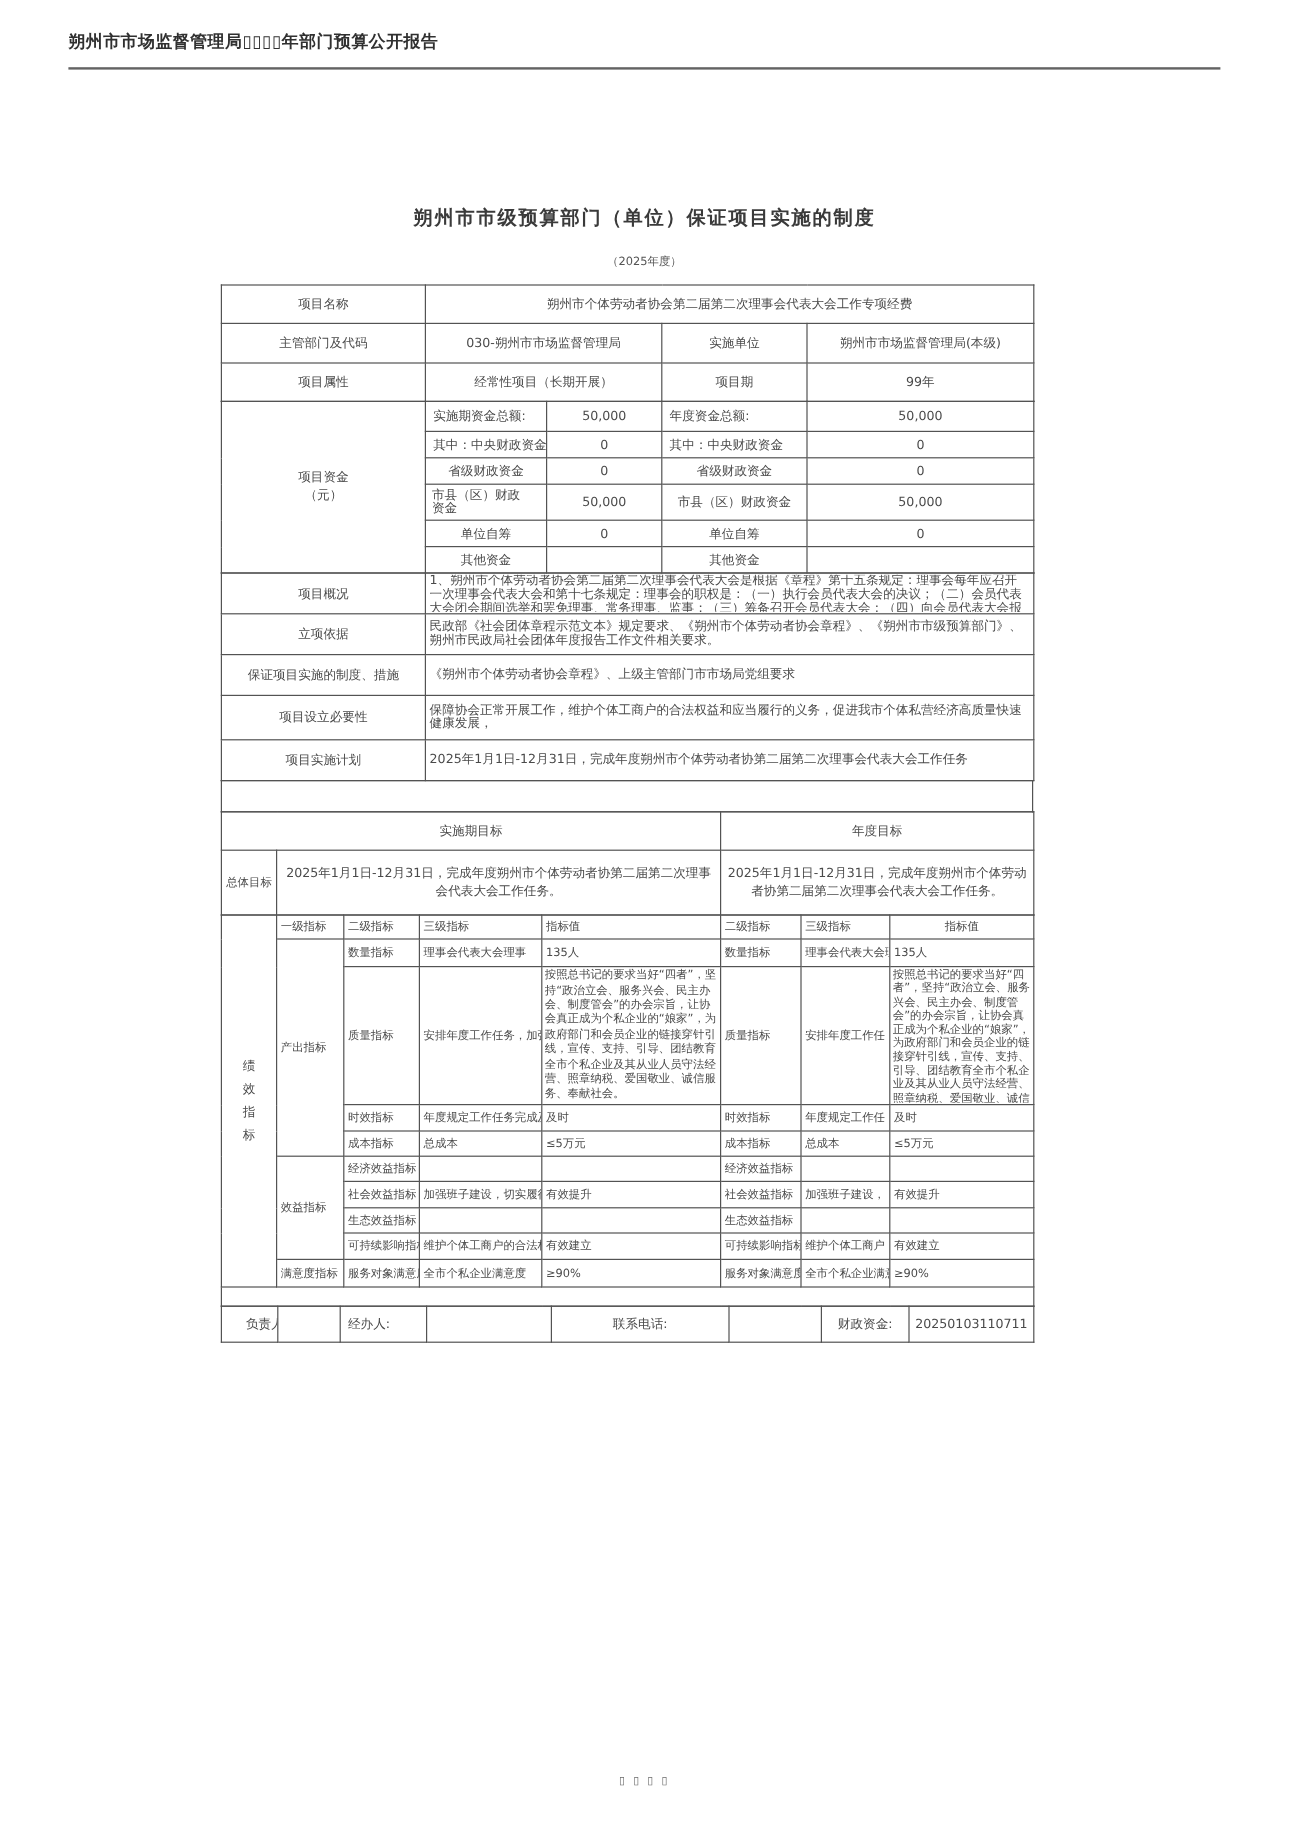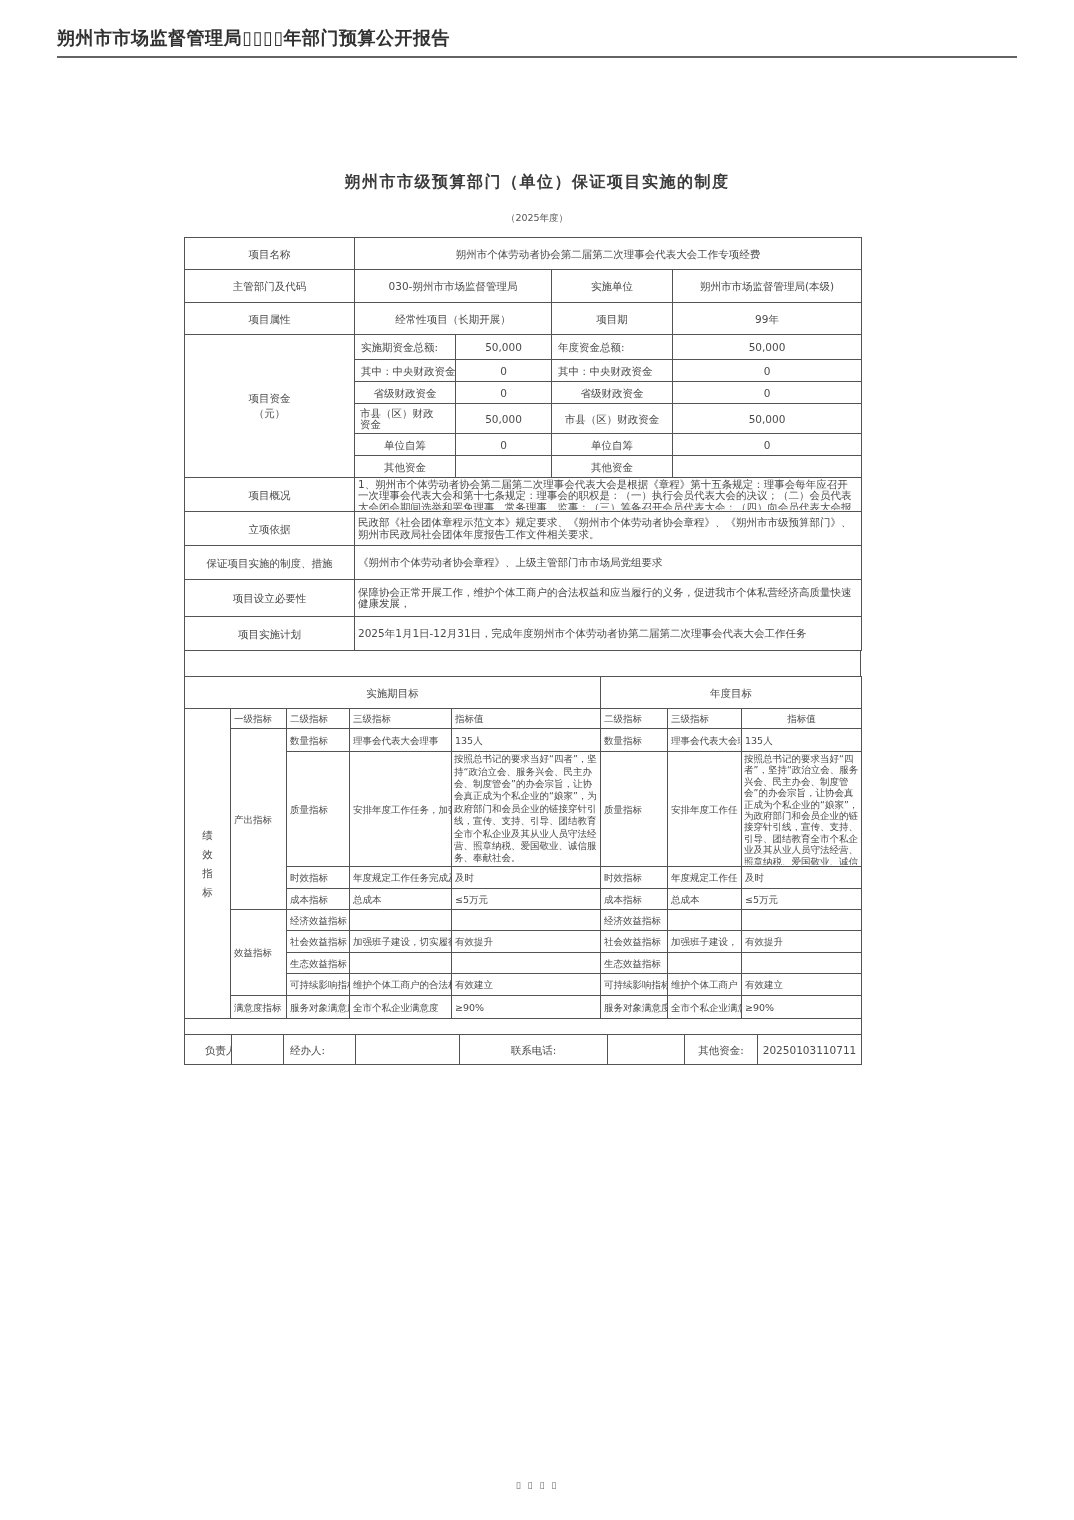--- a/index.html
+++ b/index.html
@@ -3,21 +3,21 @@
 <meta charset="utf-8">
 <style>
   html,body { margin:0; padding:0; }
   body {
     width:1074px; height:1520px; background:#ffffff; position:relative;
     font-family:"DejaVu Sans","Liberation Sans",sans-serif;
     color:#4a4a4a;
   }
   .doc-header {
     position:absolute; left:57px; top:26px;
-    font-size:18px; font-weight:bold; color:#303030; letter-spacing:0.5px;
+    font-size:14px; font-weight:bold; color:#303030; letter-spacing:0.5px;
   }
   .doc-rule {
     position:absolute; left:57px; top:56px; width:960px; height:0;
     border-top:2px solid #636363;
   }
   .page-title {
     position:absolute; left:0; top:172px; width:1074px; text-align:center;
     font-size:16px; font-weight:bold; color:#3a3a3a; letter-spacing:1.5px;
   }
   .page-subtitle {
@@ -192,20 +192,25 @@
     <colgroup>
         <col style="width:46px">
         <col style="width:370px">
         <col style="width:261px">
       </colgroup>
     <tbody>
         <tr style="height:32px">
       <td colspan="2">实施期目标</td>
       <td>年度目标</td>
     </tr>
+    <tr style="height:54px">
+      <td class="sm" style="padding:1px 1px">总体目标</td>
+      <td class="goal">2025年1月1日-12月31日，完成年度朔州市个体劳动者协第二届第二次理事会代表大会工作任务。</td>
+      <td class="goal">2025年1月1日-12月31日，完成年度朔州市个体劳动者协第二届第二次理事会代表大会工作任务。</td>
+    </tr>
   </tbody>
     </table>
 
   <table class="ind">
     <colgroup>
         <col style="width:46px">
         <col style="width:56px">
         <col style="width:63px">
         <col style="width:102px">
         <col style="width:149px">
@@ -321,21 +326,21 @@
         <col style="width:104px">
       </colgroup>
     <tbody>
         <tr style="height:30px">
       <td class="al nw" style="padding-left:20px">负责人:</td>
       <td></td>
       <td class="al nw">经办人:</td>
       <td></td>
       <td class="nw">联系电话:</td>
       <td></td>
-      <td class="nw">其他资金:</td>
+      <td class="nw">财政资金:</td>
       <td class="nw">20250103110711</td>
     </tr>
   </tbody>
     </table>
 
 </div>
 
 <div class="page-footer">▯ ▯ ▯ ▯</div>
 
 </body></html>

